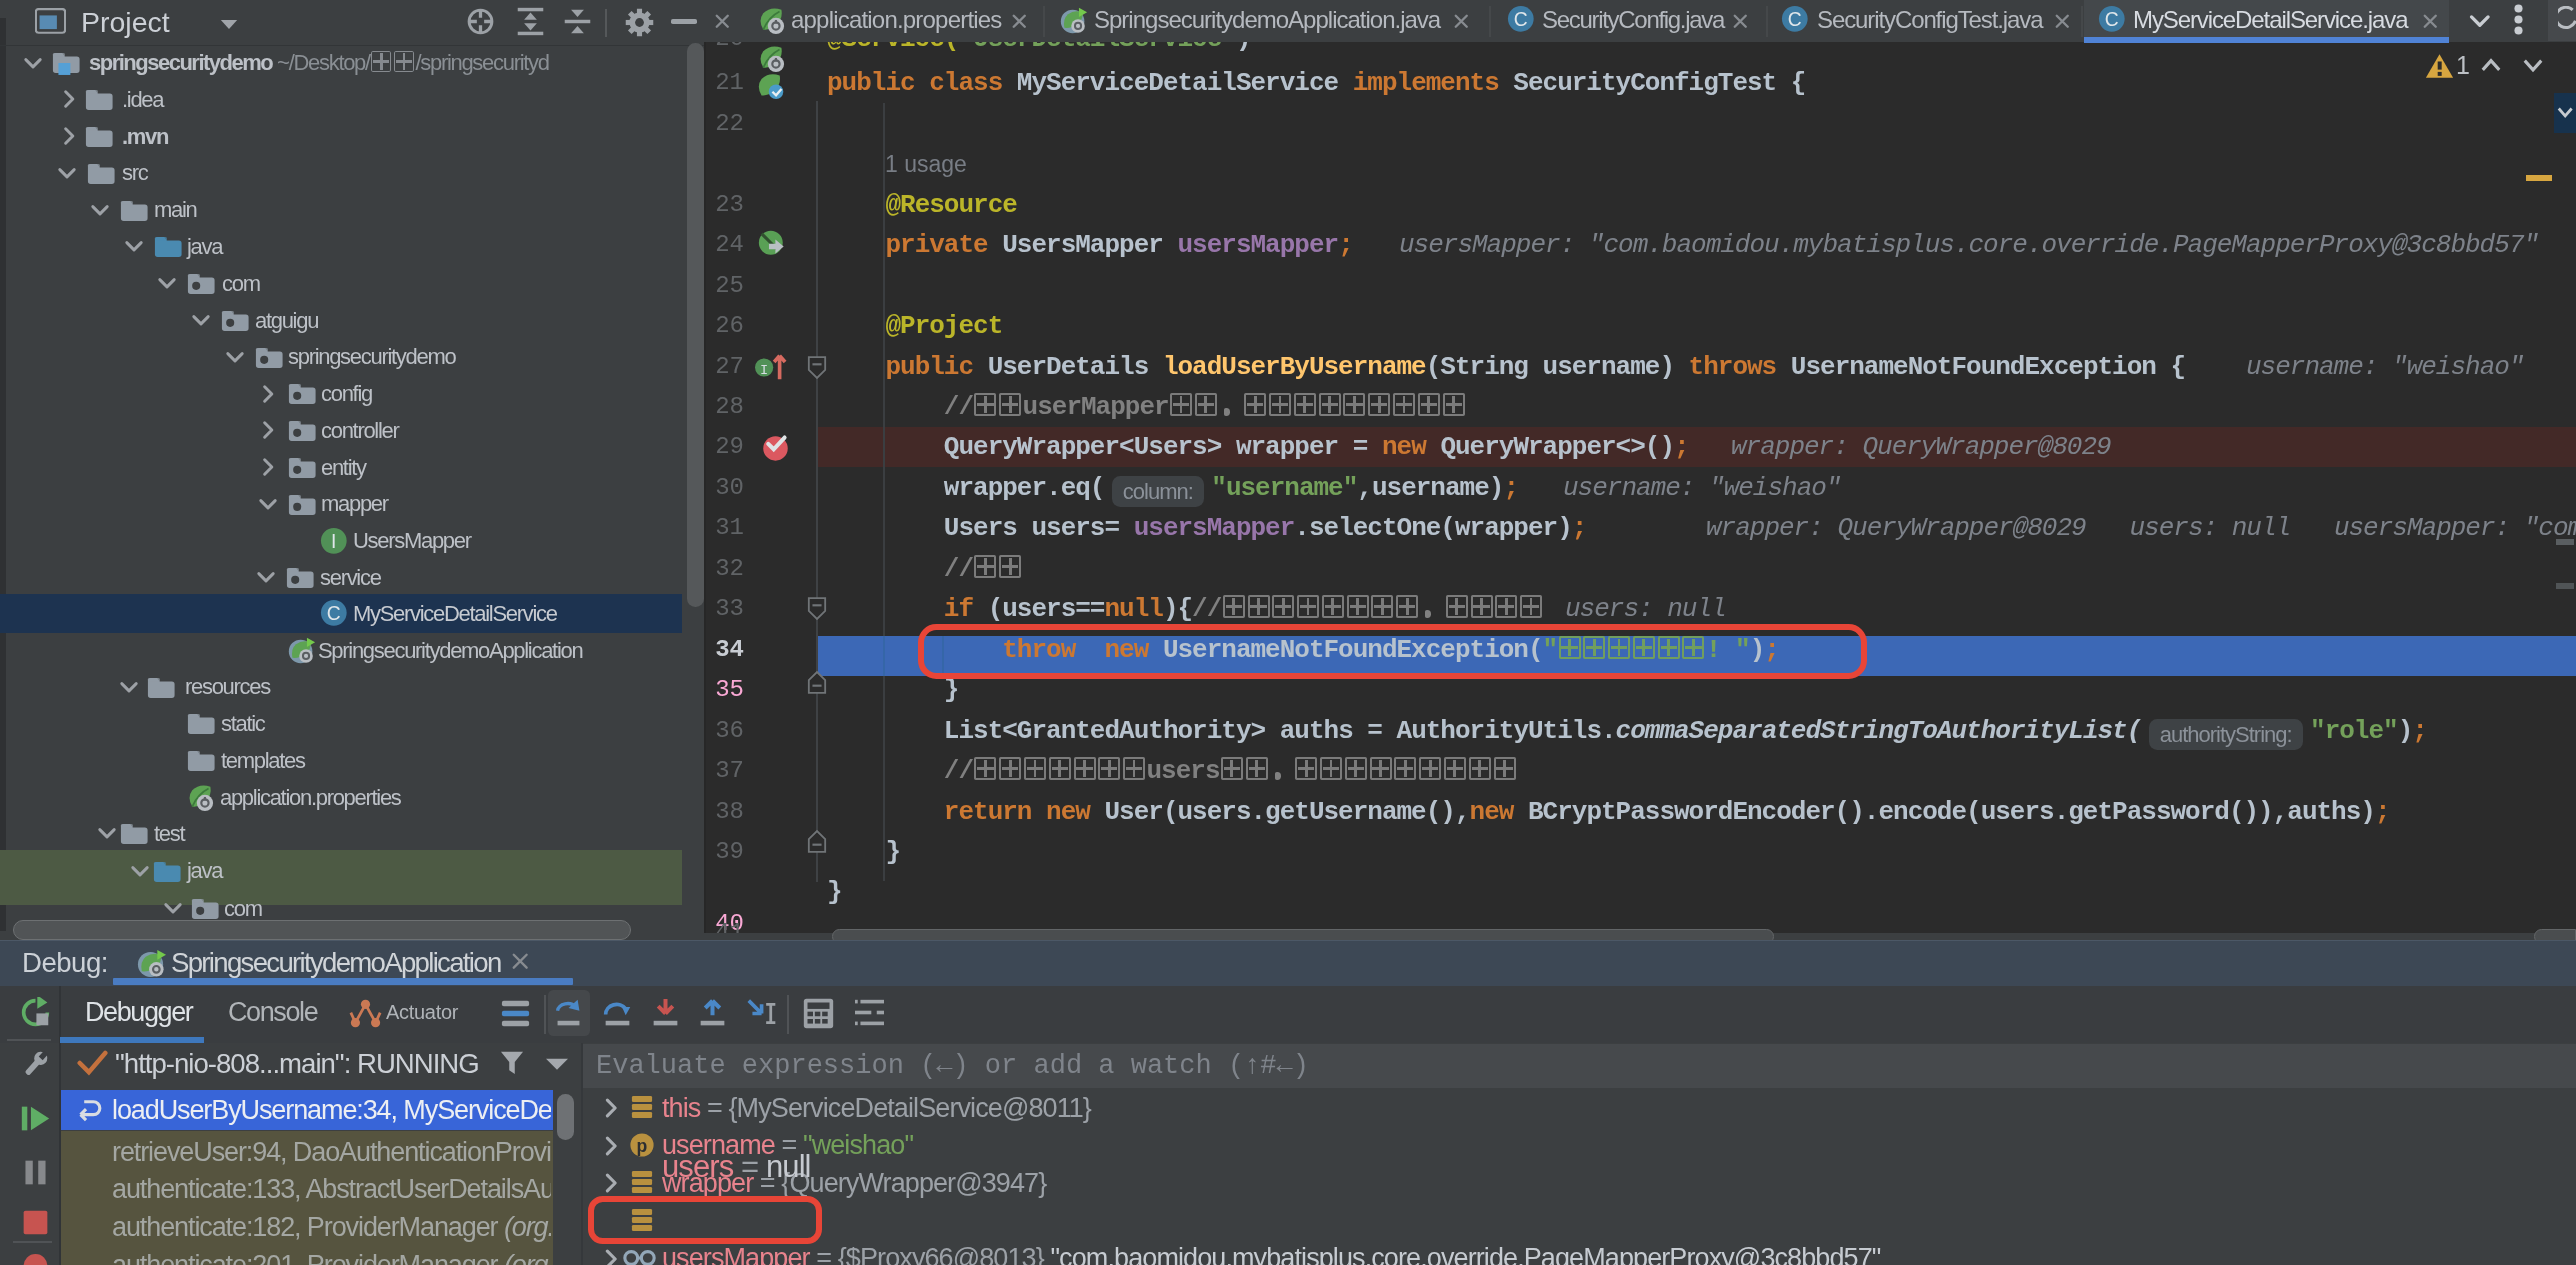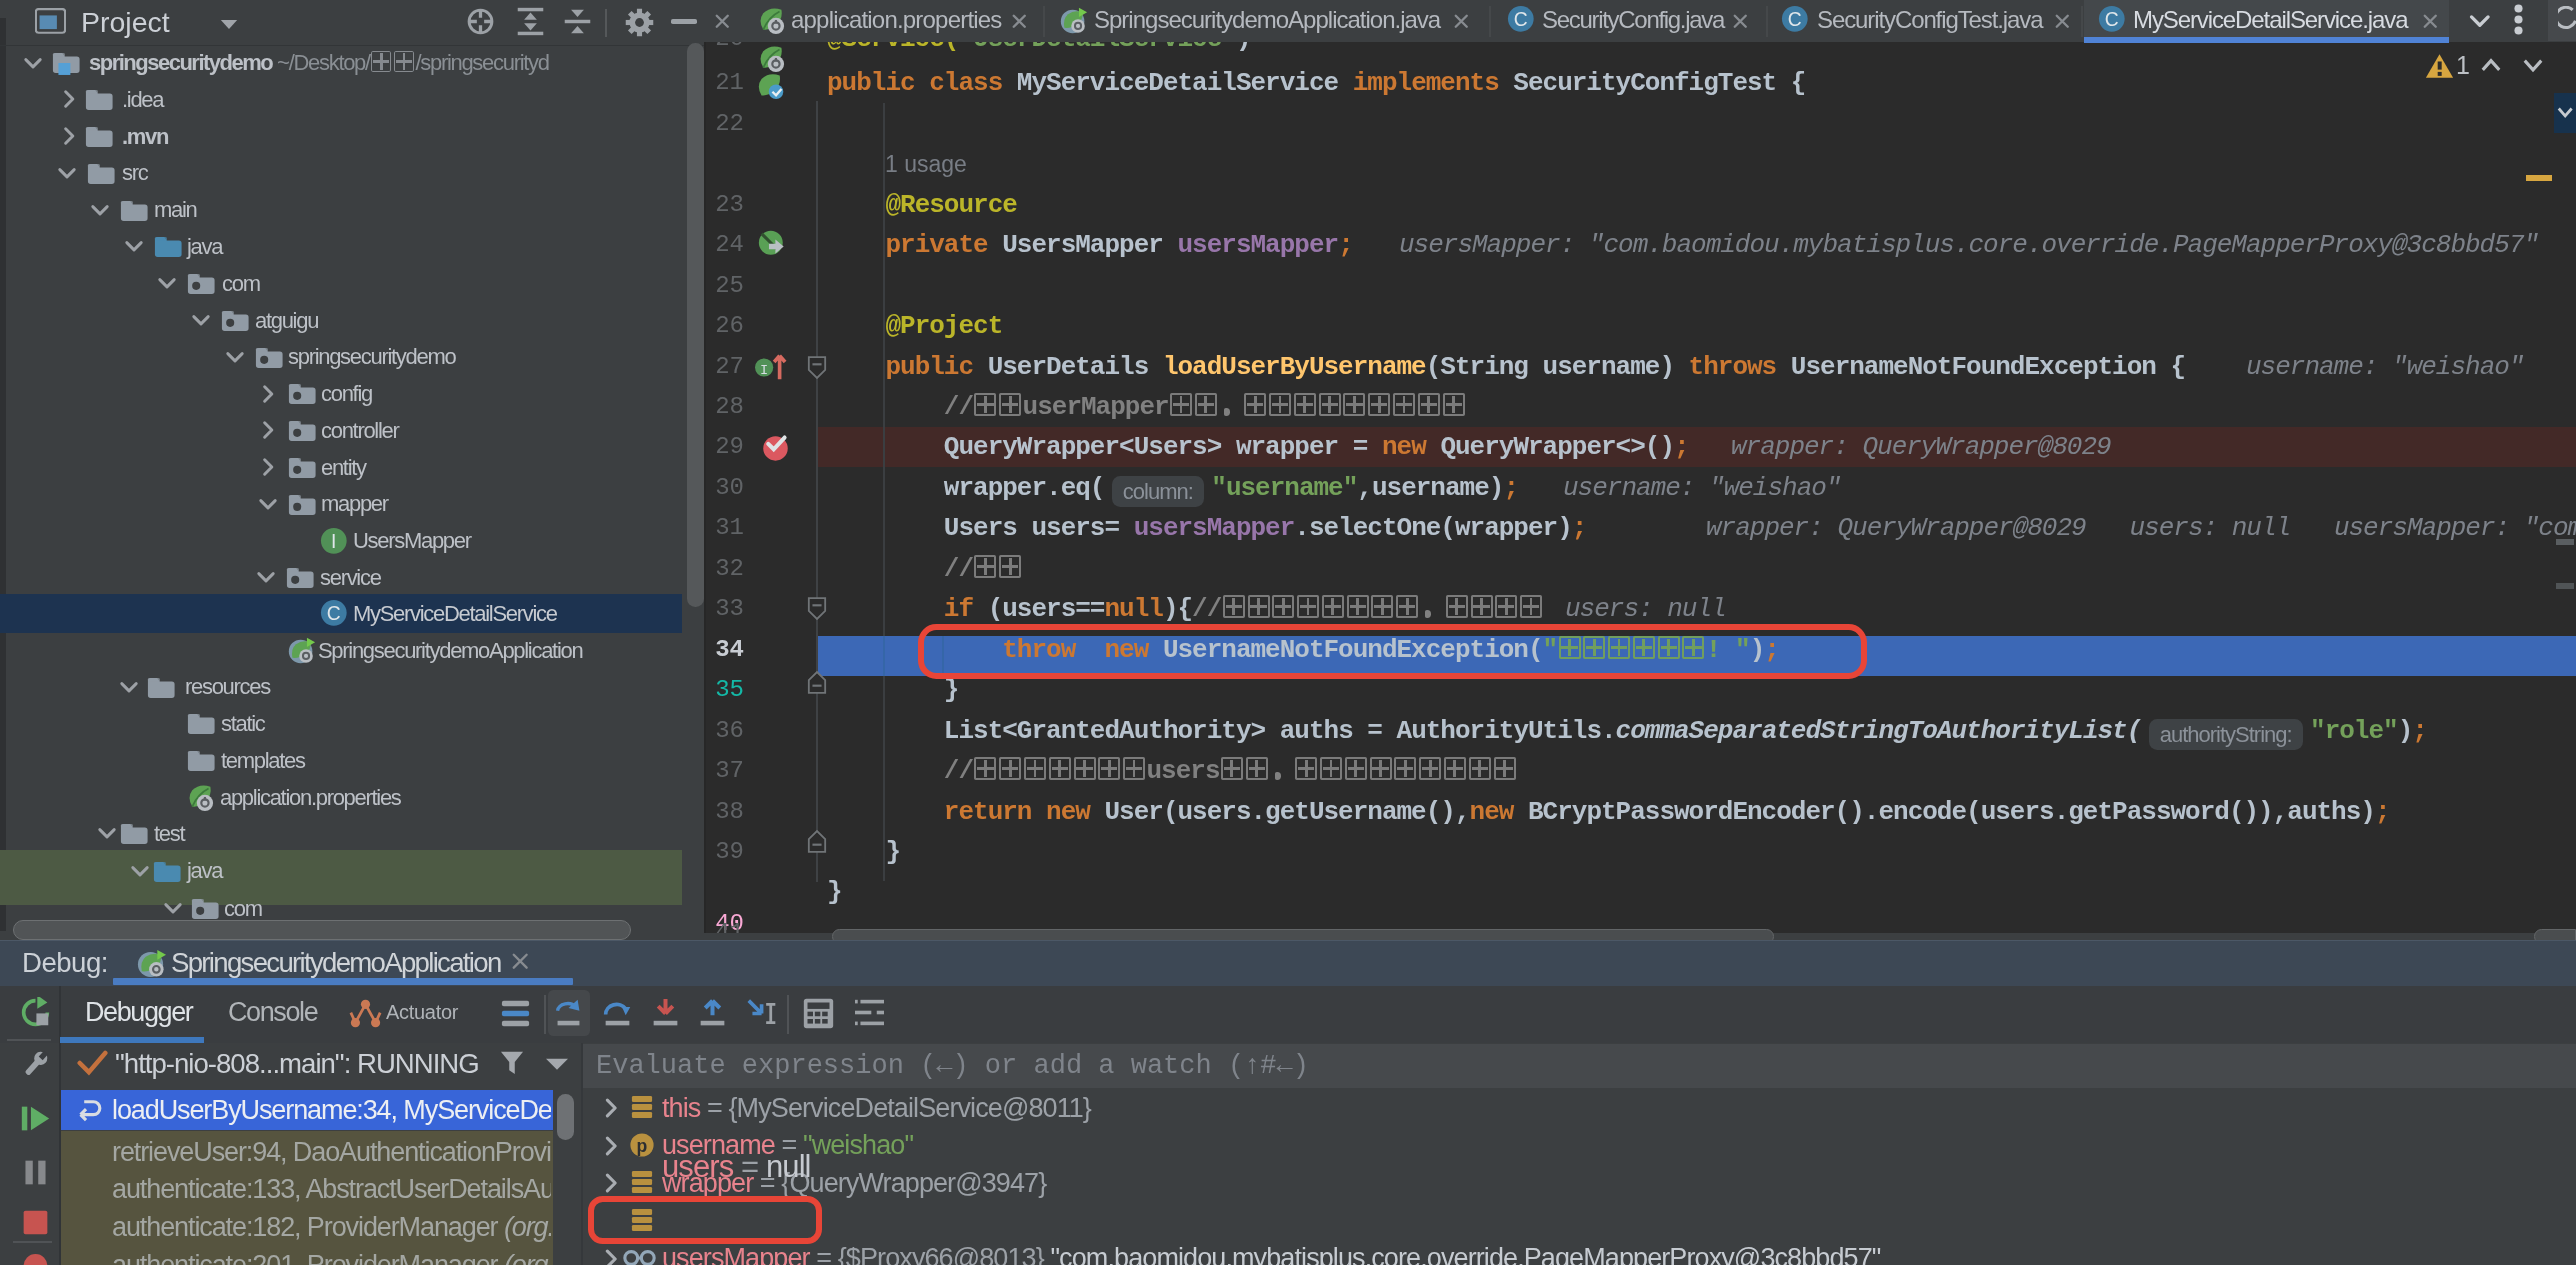--- a/index.html
+++ b/index.html
@@ -287,21 +287,21 @@
 <div class="lnum" style="top:468px;color:#606366">30</div>
 <div class="codeline" style="left:123px;top:468px"><span style="color:;">        </span><span style="color:#b7c2cd;">wrapper</span><span style="color:#b7c2cd;">.eq(</span><span class="chip">column:</span><span style="color:#74a15a;">"username"</span><span style="color:#b7c2cd;">,</span><span style="color:#b7c2cd;">username</span><span style="color:#b7c2cd;">)</span><span style="color:#cc7832;">;</span><span class="inlay" style="position:absolute;left:736px">username: "weishao"</span></div>
 <div class="lnum" style="top:508px;color:#606366">31</div>
 <div class="codeline" style="left:123px;top:508px"><span style="color:;">        </span><span style="color:#b7c2cd;">Users </span><span style="color:#b7c2cd;">users</span><span style="color:#b7c2cd;">= </span><span style="color:#9876aa;">usersMapper</span><span style="color:#b7c2cd;">.selectOne(wrapper)</span><span style="color:#cc7832;">;</span><span class="inlay" style="position:absolute;left:879px">wrapper: QueryWrapper@8029   users: null   usersMapper: "com.b</span></div>
 <div class="lnum" style="top:549px;color:#606366">32</div>
 <div class="codeline" style="left:123px;top:549px"><span style="color:#808080;">        //</span><span style="color:#808080"><span class="cj"></span><span class="cj"></span></span></div>
 <div class="lnum" style="top:589px;color:#606366">33</div>
 <div class="codeline" style="left:123px;top:589px"><span style="color:;">        </span><span style="color:#cc7832;">if </span><span style="color:#b7c2cd;">(users==</span><span style="color:#cc7832;">null</span><span style="color:#b7c2cd;">){</span><span style="color:#808080;">//</span><span style="color:#808080"><span class="cj"></span><span class="cj"></span><span class="cj"></span><span class="cj"></span><span class="cj"></span><span class="cj"></span><span class="cj"></span><span class="cj"></span><span class="cjc"></span><span class="cj"></span><span class="cj"></span><span class="cj"></span><span class="cj"></span></span><span class="inlay" style="position:absolute;left:738px">users: null</span></div>
 <div class="lnum" style="top:630px;color:#c8ccd2;font-weight:bold">34</div>
 <div class="codeline" style="left:123px;top:630px"><span style="color:;">            </span><span style="color:#cc7832;">throw  </span><span style="color:#cc7832;">new </span><span style="color:#b7c2cd;">UsernameNotFoundException(</span><span style="color:#74a15a;">"</span><span style="color:#74a15a"><span class="cj"></span><span class="cj"></span><span class="cj"></span><span class="cj"></span><span class="cj"></span><span class="cj"></span></span><span style="color:#74a15a;">! "</span><span style="color:#b7c2cd;">)</span><span style="color:#cc7832;">;</span></div>
-<div class="lnum" style="top:670px;color:#14b8a6">35</div>
+<div class="lnum" style="top:670px;color:#f9a8d4">35</div>
 <div class="codeline" style="left:123px;top:670px"><span style="color:#b7c2cd;">        }</span></div>
 <div class="lnum" style="top:711px;color:#606366">36</div>
 <div class="codeline" style="left:123px;top:711px"><span style="color:;">        </span><span style="color:#b7c2cd;">List</span><span style="color:#b7c2cd;">&lt;</span><span style="color:#b7c2cd;">GrantedAuthority</span><span style="color:#b7c2cd;">&gt; </span><span style="color:#b7c2cd;">auths </span><span style="color:#b7c2cd;">= </span><span style="color:#b7c2cd;">AuthorityUtils</span><span style="color:#b7c2cd;">.</span><span style="color:#b7c2cd;font-style:italic">commaSeparatedStringToAuthorityList(</span><span class="chip">authorityString:</span><span style="color:#74a15a;">"role"</span><span style="color:#b7c2cd;">)</span><span style="color:#cc7832;">;</span></div>
 <div class="lnum" style="top:751px;color:#606366">37</div>
 <div class="codeline" style="left:123px;top:751px"><span style="color:#808080;">        //</span><span style="color:#808080"><span class="cj"></span><span class="cj"></span><span class="cj"></span><span class="cj"></span><span class="cj"></span><span class="cj"></span><span class="cj"></span></span><span style="color:#808080;">users</span><span style="color:#808080"><span class="cj"></span><span class="cj"></span><span class="cjc"></span><span class="cj"></span><span class="cj"></span><span class="cj"></span><span class="cj"></span><span class="cj"></span><span class="cj"></span><span class="cj"></span><span class="cj"></span><span class="cj"></span></span></div>
 <div class="lnum" style="top:792px;color:#606366">38</div>
 <div class="codeline" style="left:123px;top:792px"><span style="color:;">        </span><span style="color:#cc7832;">return </span><span style="color:#cc7832;">new </span><span style="color:#b7c2cd;">User(users.getUsername(),</span><span style="color:#cc7832;">new </span><span style="color:#b7c2cd;">BCryptPasswordEncoder().encode(users.getPassword()),auths)</span><span style="color:#cc7832;">;</span></div>
 <div class="lnum" style="top:832px;color:#606366">39</div>
 <div class="codeline" style="left:123px;top:832px"><span style="color:#b7c2cd;">    }</span></div>
 <div class="lnum" style="top:904px;color:#f9a8d4">40</div>

